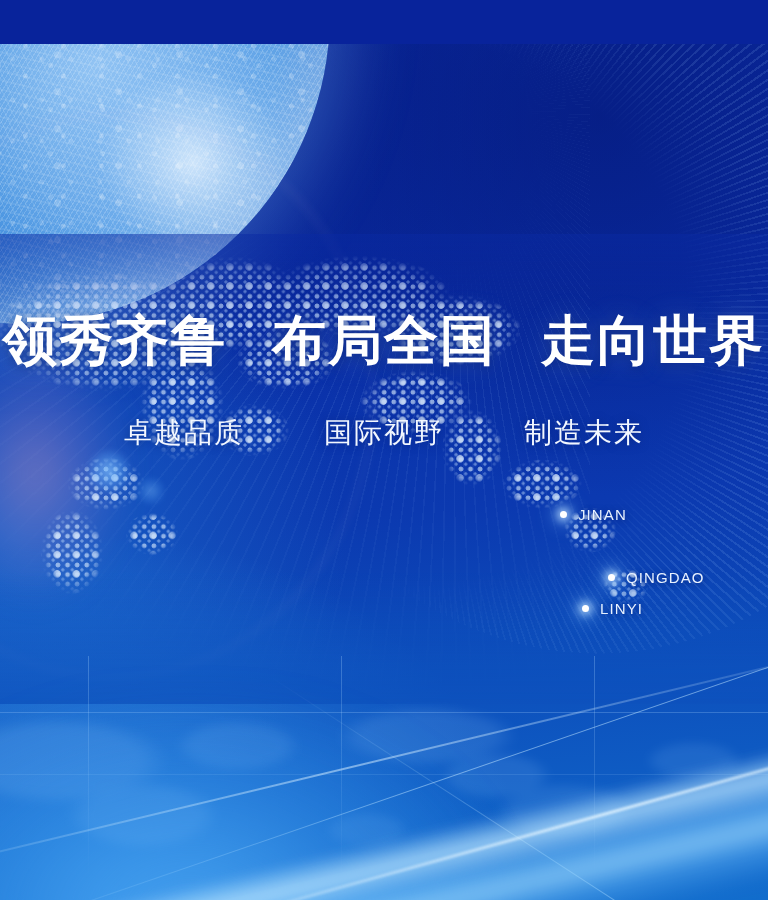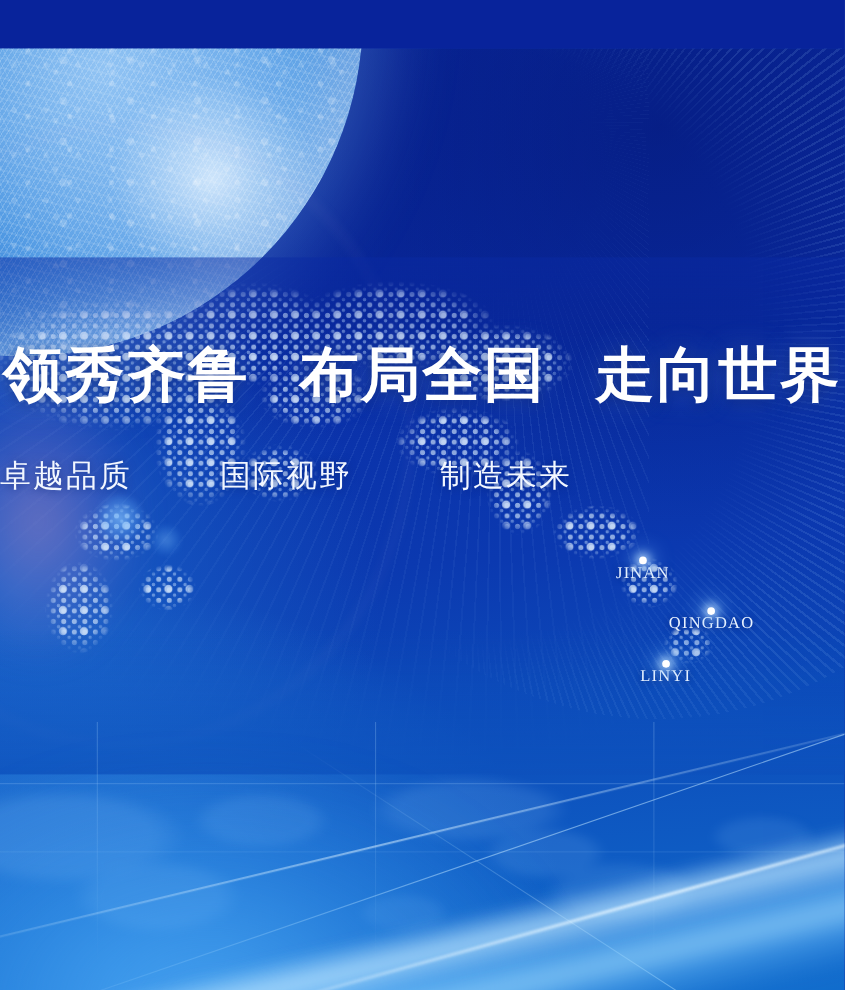--- a/index.html
+++ b/index.html
@@ -286,54 +286,54 @@
     letter-spacing:2px;
     color:#ffffff;
     text-shadow:0 2px 12px rgba(6,30,110,.65), 0 0 26px rgba(150,200,255,.30);
     white-space:nowrap;
   }
   .headline .gap{display:inline-block;width:14px;}
 
   .subline{
     position:absolute;
     left:0; right:0; top:370px;
-    text-align:left;
+    text-align:center;
     font-family:"Liberation Serif","DejaVu Serif",serif;
     font-weight:400;
     font-size:28px;
     letter-spacing:2px;
     color:#f2f7ff;
     text-shadow:0 1px 8px rgba(6,30,110,.6);
     white-space:nowrap;
   }
   .subline span.seg{display:inline-block;}
   .subline span.sep{display:inline-block;width:62px;}
 
   
   .city{
     position:absolute;
     display:flex;
     align-items:center;
+    gap:11px;
     color:#e9f2ff;
-    font-family:Liberation Serif, serif;
+    font-family:Liberation Sans, sans-serif;
     font-size:15px;
     letter-spacing:1.1px;
     text-shadow:0 1px 6px rgba(5,28,105,.75);
     white-space:nowrap;
-    flex-direction:column;
   }
   .city .pin{
     position:relative;
     width:7px;height:7px;border-radius:50%;
     background:#ffffff;
     box-shadow:0 0 9px 3px rgba(190,225,255,.85), 0 0 18px 7px rgba(120,190,255,.45);
     flex:0 0 auto;
   }
   .city.c-jinan   { left:560px; top:462px; }
-  .city.c-qingdao { left:608px; top:508px; }
+  .city.c-qingdao { left:608px; top:525px; }
   .city.c-linyi   { left:582px; top:556px; }
 </style>
 </head>
 <body>
 
 <div id="banner">
 
   <div class="layer vignette"></div>
 
   <div class="layer">

